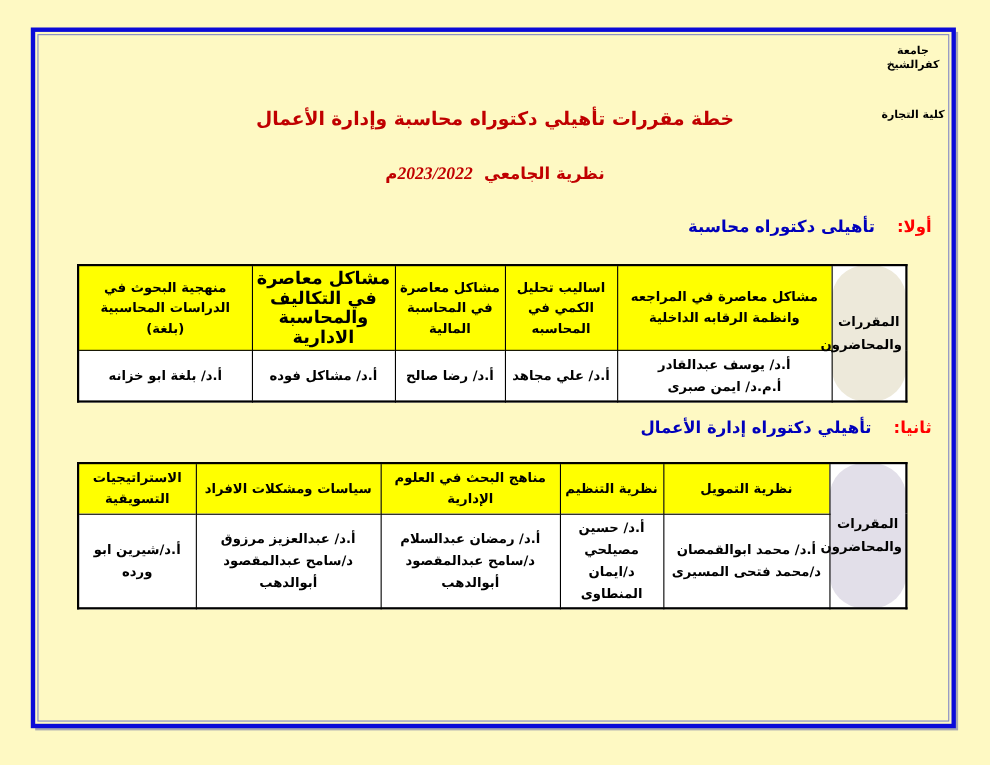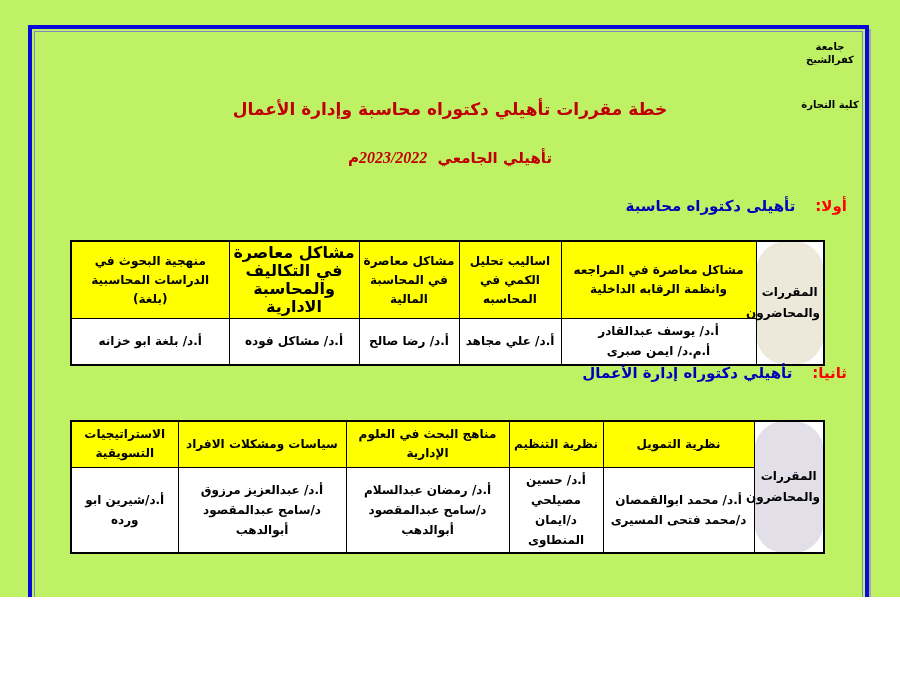--- a/index.html
+++ b/index.html
@@ -1,17 +1,17 @@
 <!DOCTYPE html>
 <html lang="ar" dir="rtl" style="--page_border_blue: #0b0bd8; --inner_line_blue: #8086c6; --frame_shadow_gray: #a8a8b0; --title_red: #c00000; --heading_prefix_red: #ff0000; --heading_blue: #0000bb; --table_header_yellow: #ffff00; --accounting_side_bg: #ede9da; --business_side_bg: #e2dfe9;"><head>
 <meta charset="utf-8">
 <style>
   html,body{margin:0;padding:0;background:#ffffff;}
   .page{
-    position:relative;width:900px;height:597px;background:#bef264;overflow:hidden;
+    position:relative;width:900px;height:695px;background:#fef9c3;overflow:hidden;
     font-family:"DejaVu Sans","Liberation Sans",sans-serif;direction:rtl;color:#000;
   }
   
   .frame{
     position:absolute;left:28px;top:25px;width:833px;height:629px;
     border:4px solid var(--page_border_blue,#0b0bd8);
     box-shadow:3px 3px 0 -1px var(--frame_shadow_gray,#a8a8b0);
   }
   .frame-inner{
     position:absolute;inset:2px;border:1px solid var(--inner_line_blue,#8086c6);
@@ -33,21 +33,21 @@
   }
   .doc-subtitle .year{
     font-family:"Liberation Serif","DejaVu Serif",serif;
     font-size:16px;direction:ltr;display:inline-block;margin-right:5px;font-style:italic;
   }
   
   .section-heading{
     position:absolute;right:53px;font-size:15px;font-weight:bold;white-space:nowrap;
   }
   .section-heading.first{top:197px;}
-  .section-heading.second{top:364px;}
+  .section-heading.second{top:380px;}
   .h-prefix{color:var(--heading_prefix_red,#ff0000);margin-left:20px;}
   .h-text{color:var(--heading_blue,#0000bb);}
   
   .plan-table{
     position:absolute;left:70px;border-collapse:collapse;table-layout:fixed;
     width:753px;background:#ffffff;border:2px solid #000;
   }
   .plan-table.first{top:240px;}
   .plan-table.second{top:420px;}
   .plan-table td{
@@ -78,21 +78,21 @@
   </div>
 
   <div class="corner">
     <div class="corner-line">جامعة كفرالشيخ</div>
     <div class="corner-line">كلية التجارة</div>
   </div>
 
   <div class="doc-title">خطة مقررات تأهيلي دكتوراه محاسبة وإدارة الأعمال</div>
 
   <div class="doc-subtitle">
-    <span>تأهيلي الجامعي</span>
+    <span>نظرية الجامعي</span>
     <span class="year">2023/2022</span><span>م</span>
   </div>
 
   <div class="section-heading first">
     <span class="h-prefix">أولا:</span><span class="h-text">تأهيلى دكتوراه محاسبة</span>
   </div>
 
   <table class="plan-table first">
     <colgroup>
       <col style="width:68px">

